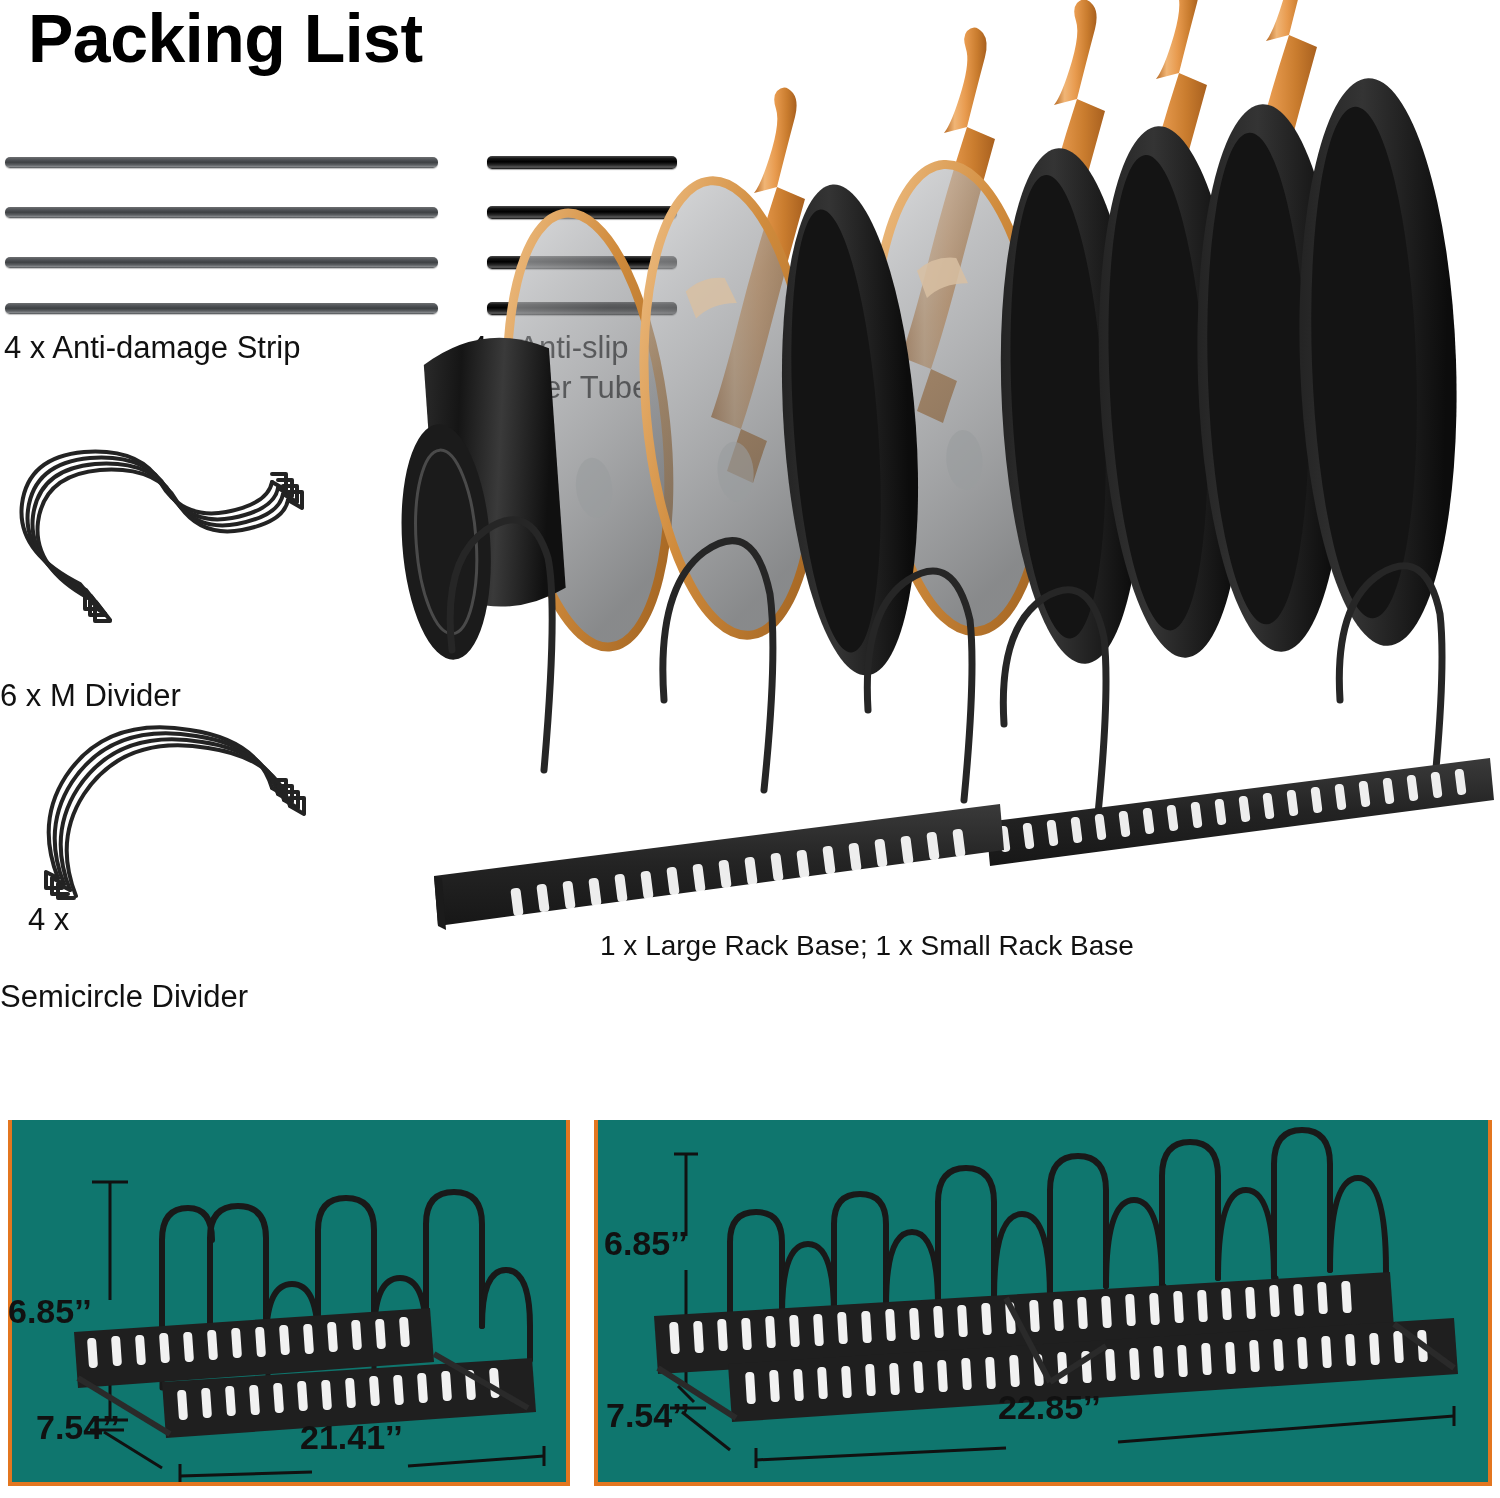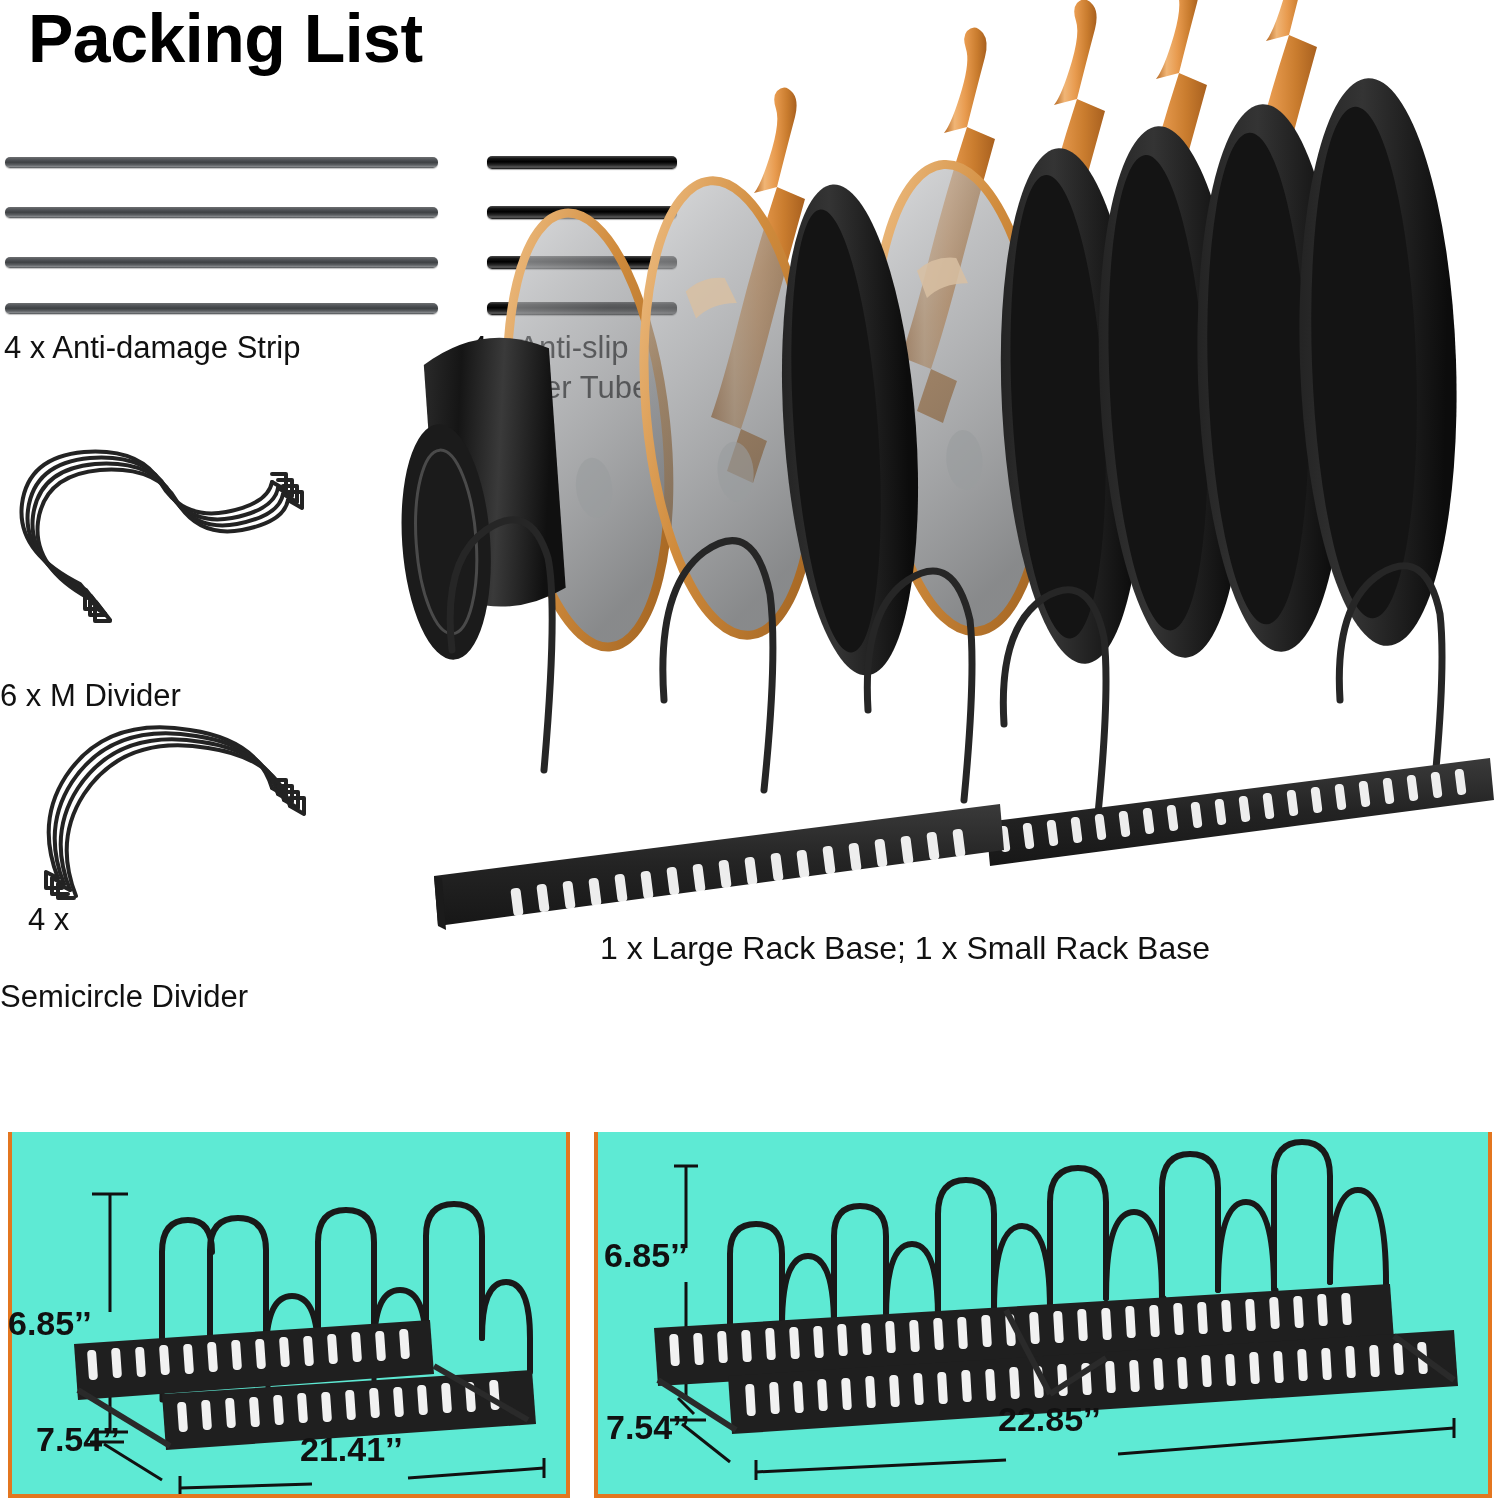--- a/index.html
+++ b/index.html
@@ -50,22 +50,21 @@
   .dims-title {
     position: absolute; width: 100%; top: 18px;
     text-align: center;
     font-size: 48px; font-weight: 700; color: #f0731b;
     letter-spacing: 0.5px;
     text-shadow: 1px 1px 0 rgba(240,115,27,.35);
   }
   .dims-panel {
     position: absolute;
     border: 4px solid #e3761f; border-top: none;
-    background: #5eead4;
-    margin-top: 12px;
+    background: #0f766e;
   }
   .panel-left  { left: 8px;   top: 1120px; width: 562px; height: 366px; }
   .panel-right { left: 594px; top: 1120px; width: 898px; height: 366px; }
 
   .dim-label {
     position: absolute;
     font-size: 34px; font-weight: 700; color: #111;
     white-space: nowrap;
   }
 
@@ -313,21 +312,21 @@
           <rect x="476" y="829" width="10" height="28" rx="4" transform="rotate(-7.3 481 843)"></rect>
           <rect x="502" y="826" width="10" height="28" rx="4" transform="rotate(-7.3 507 840)"></rect>
           <rect x="528" y="822" width="10" height="28" rx="4" transform="rotate(-7.3 533 836)"></rect>
           <rect x="554" y="819" width="10" height="28" rx="4" transform="rotate(-7.3 559 833)"></rect>
         </g>
         <path d="M34 866 L38 916 L46 920 L42 868 Z" fill="#1b1b1b"></path>
       </g>
     </svg>
   </div>
 
-  <div class="part-label" style="left:600px; top:928px; width:840px; font-size:32px;">1 x Large Rack Base;  1 x Small Rack Base</div>
+  <div class="part-label" style="left:600px; top:928px; width:840px; font-size:28px;">1 x Large Rack Base;  1 x Small Rack Base</div>
 
 
   <div class="dims-panel panel-left">
     <svg width="554" height="358" viewBox="0 0 554 358">
 
       <g stroke="#111" stroke-width="3" fill="none">
         <path d="M98 62 L98 180"></path>
         <path d="M98 212 L98 300"></path>
         <path d="M80 300 L116 300"></path>
         <path d="M80 62 L116 62"></path>

